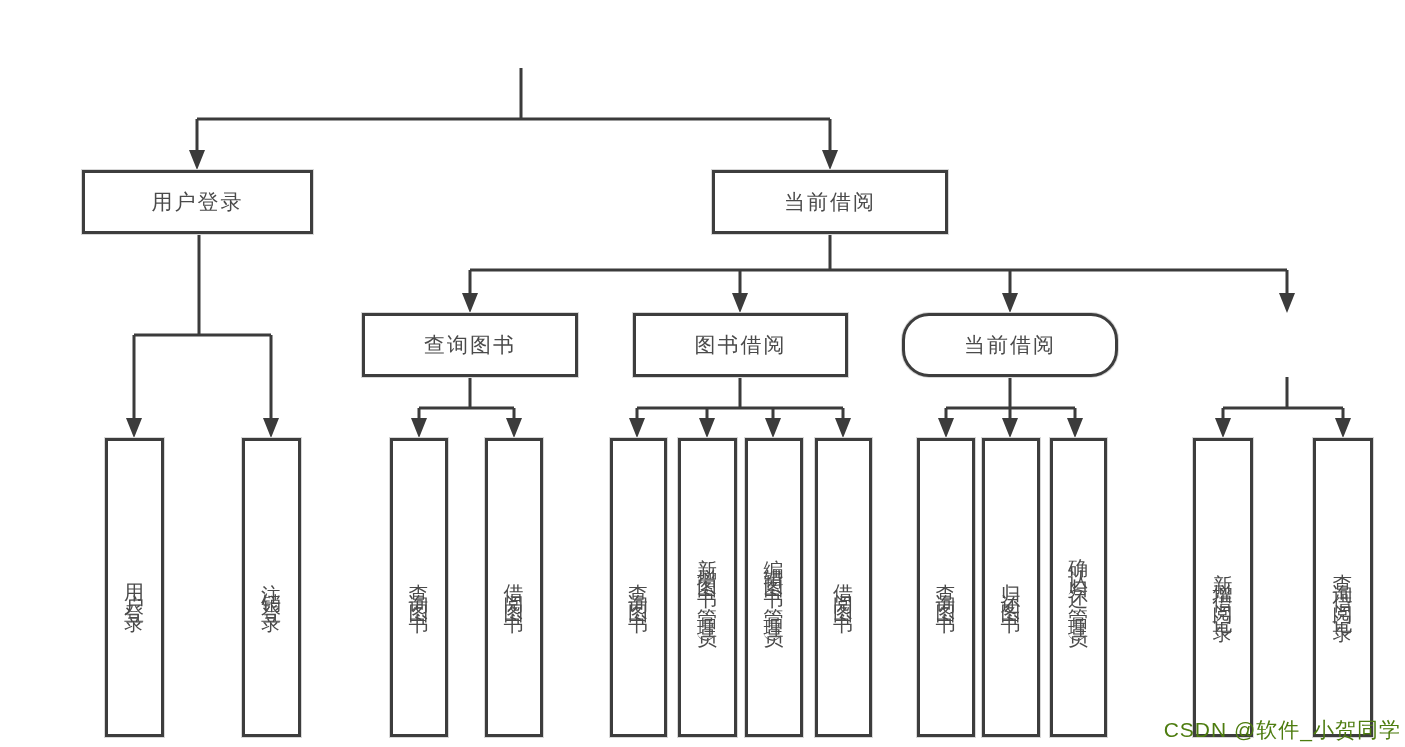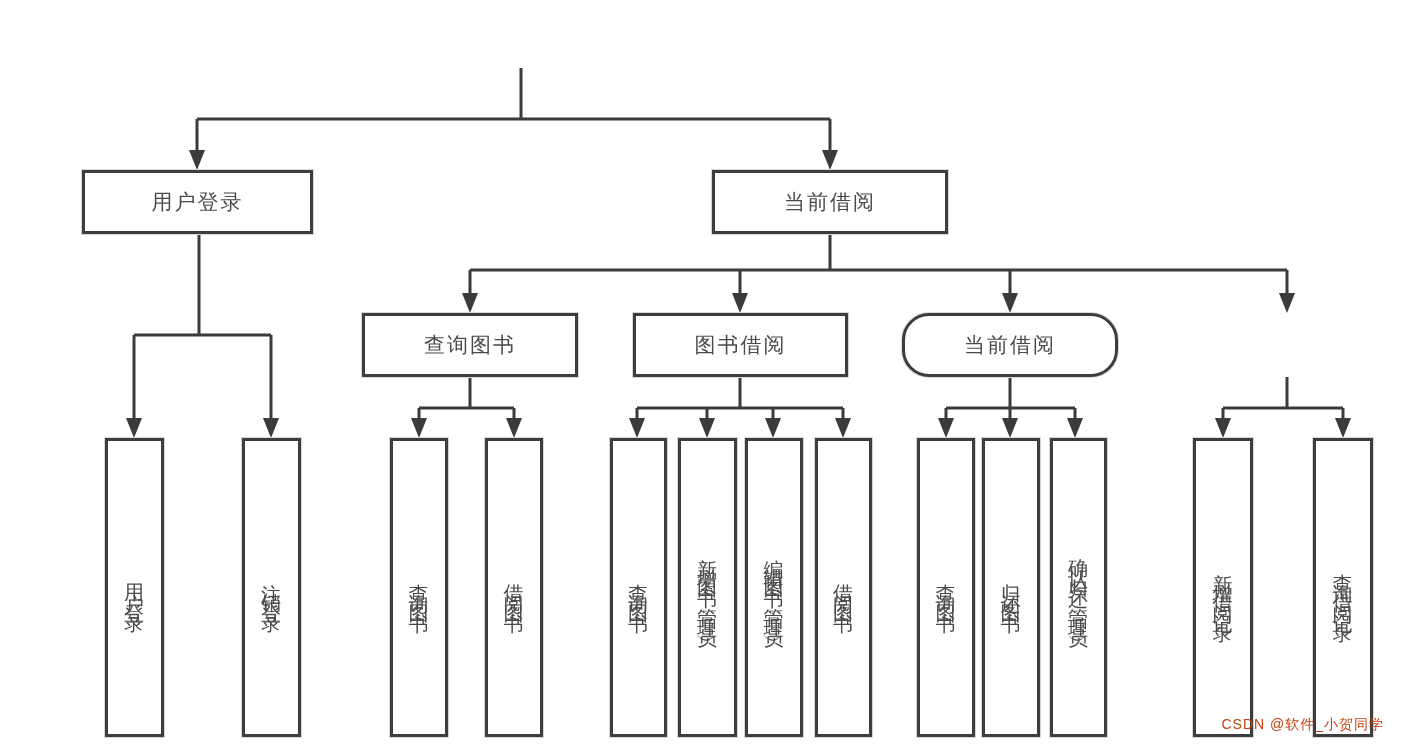--- a/index.html
+++ b/index.html
@@ -44,23 +44,23 @@
     color: #4a4a4a;
     letter-spacing: 10px;
     line-height: 1;
     top: 438px;
     height: 299px;
     box-shadow: 0 0 0 1px #d8d8d8;
   }
   .watermark {
     position: absolute;
     top: 716px;
-    right: 21px;
-    font-size: 14px;
-    color: #c2410c;
+    right: 4px;
+    font-size: 21px;
+    color: #4d7c0f;
     letter-spacing: 1px;
     z-index: 5;
   }
 </style>
 </head>
 <body>
 
 <div class="stage">
 
   <svg class="connectors" viewBox="0 0 1405 747" xmlns="http://www.w3.org/2000/svg">

